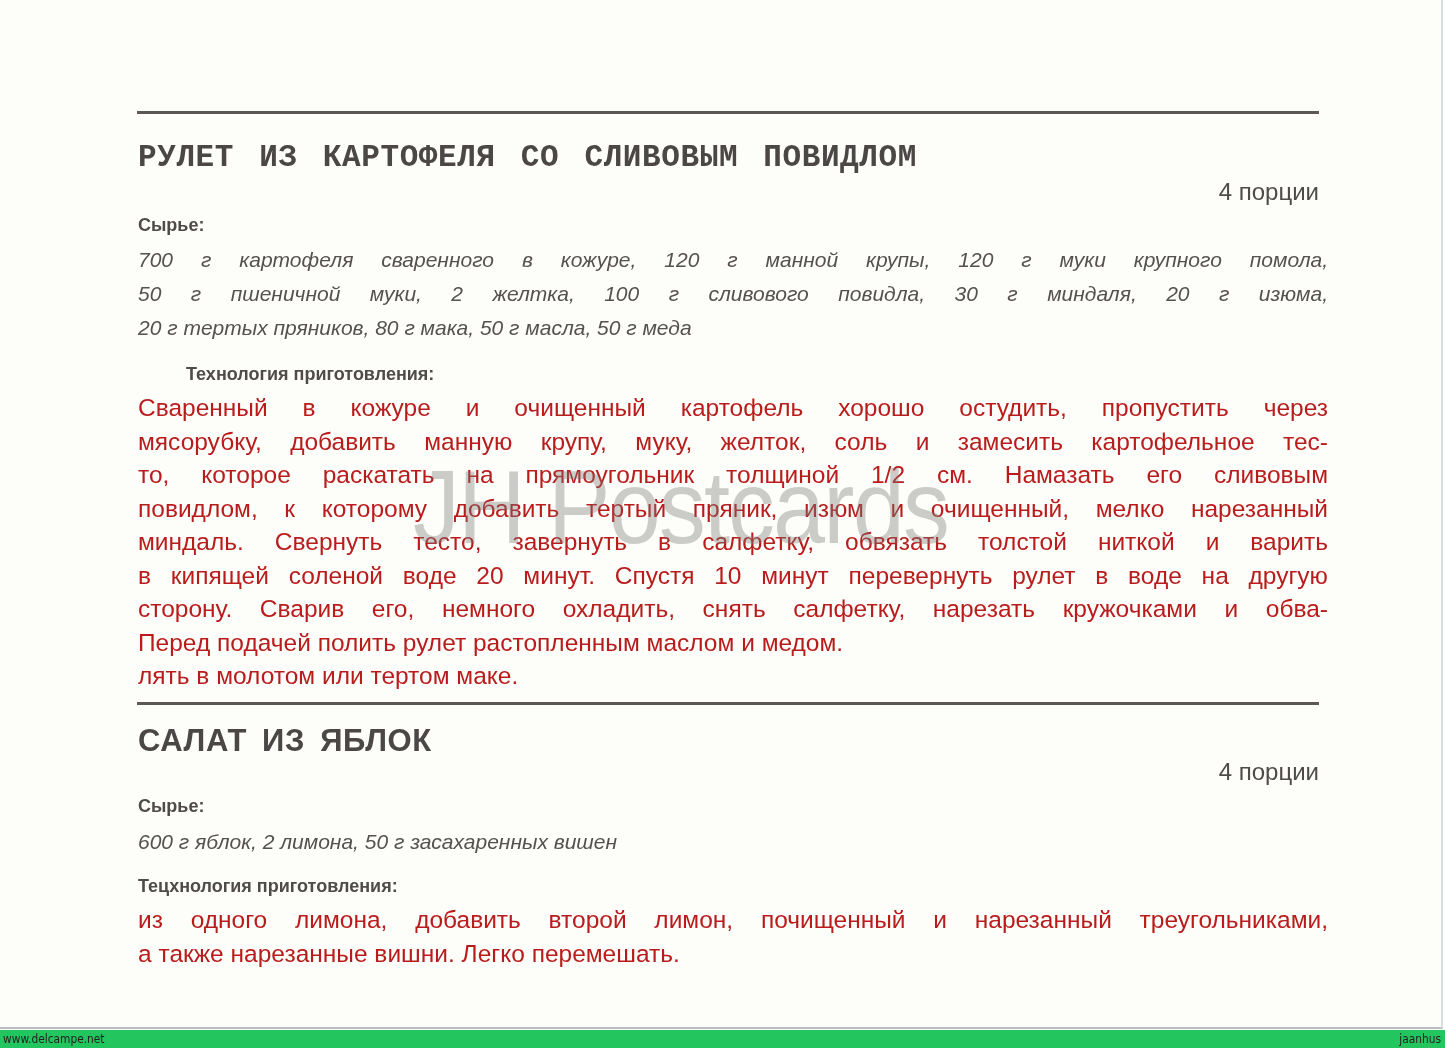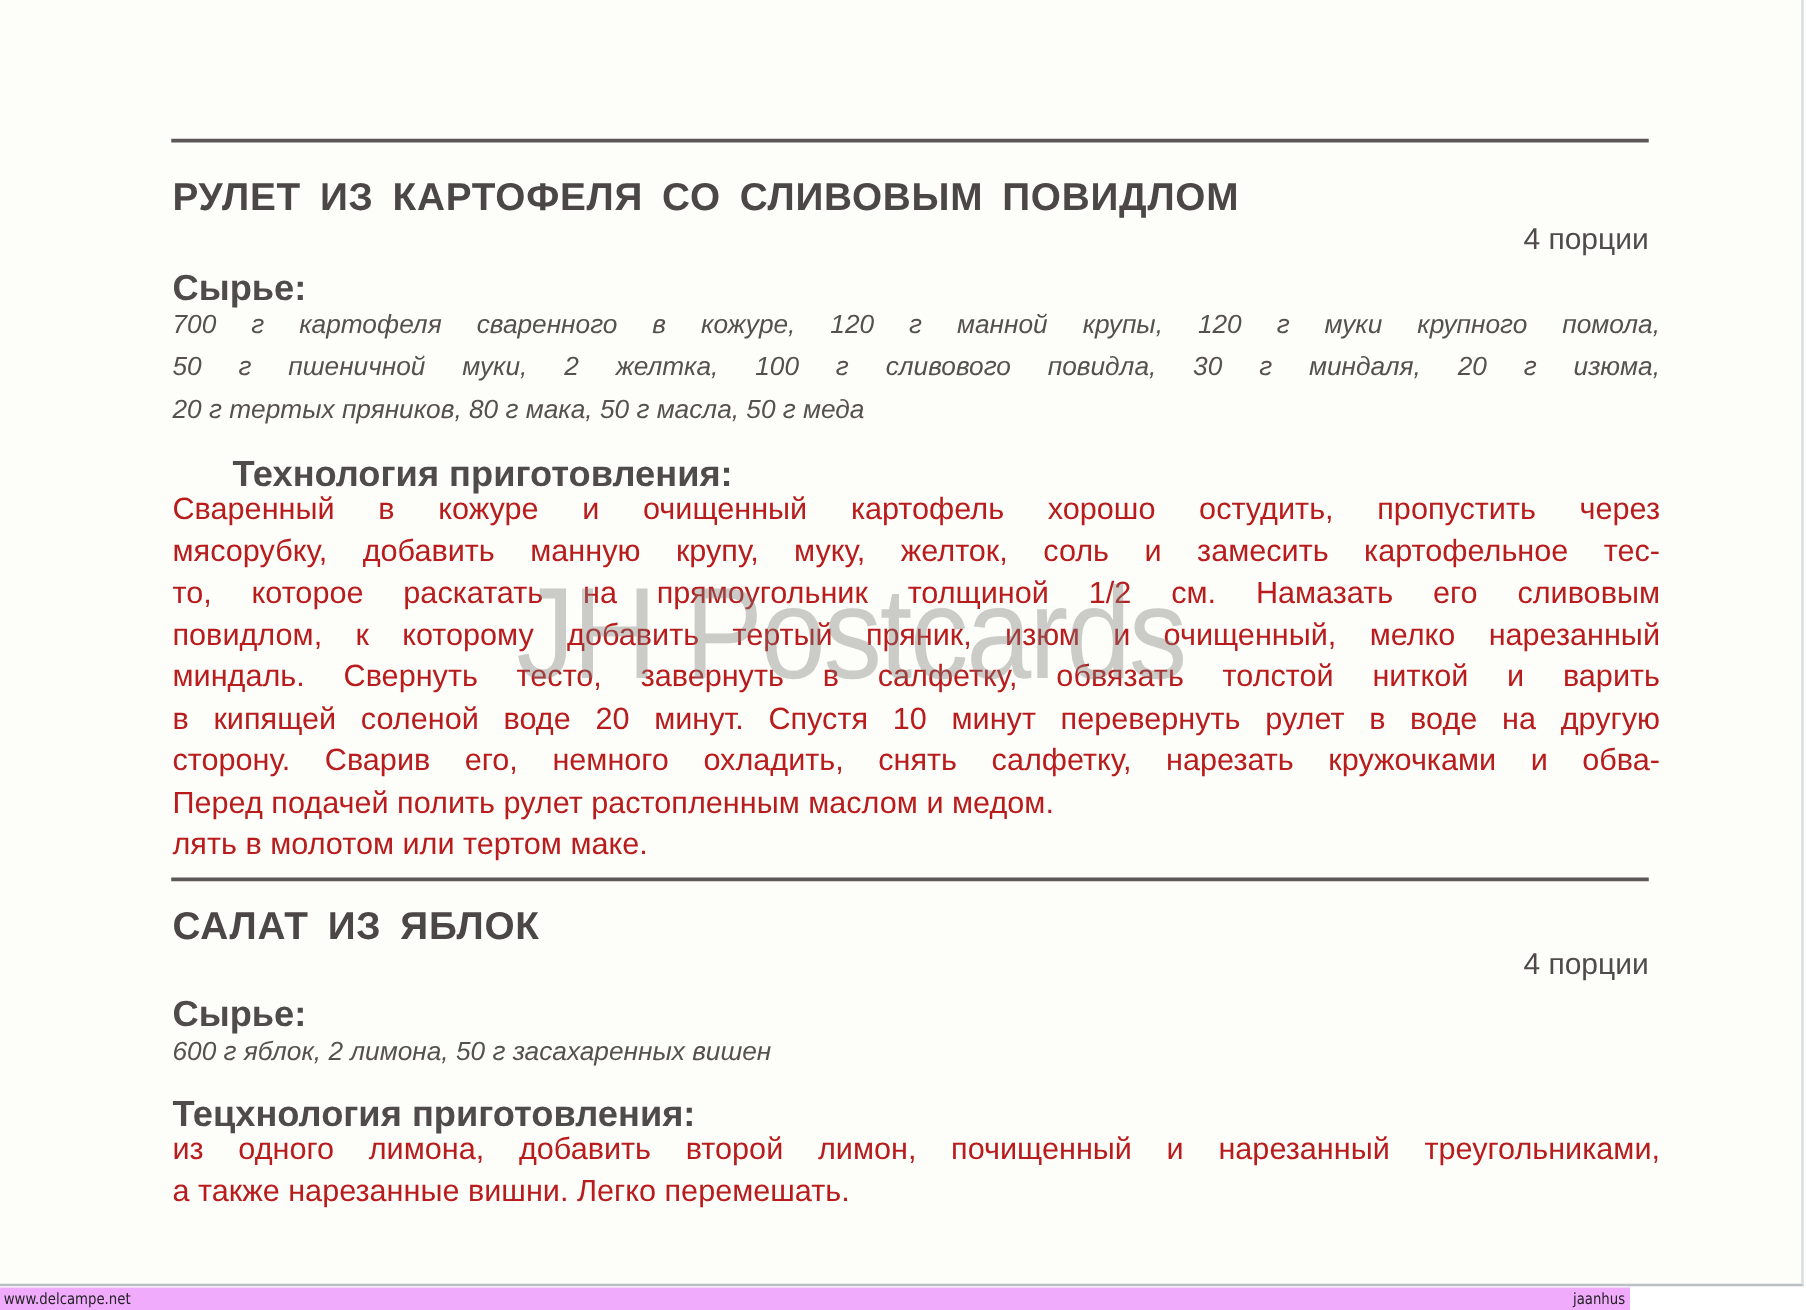--- a/index.html
+++ b/index.html
@@ -42,21 +42,21 @@
     position: absolute;
     right: 122px;
     font-size: 24px;
     color: #4f4b4a;
     white-space: nowrap;
   }
   .label {
     position: absolute;
     left: 138px;
     font-weight: bold;
-    font-size: 29px;
+    font-size: 18px;
     color: #4f4b4a;
     white-space: nowrap;
   }
   .ingredients {
     position: absolute;
     left: 138px;
     width: 1190px;
     font-style: italic;
     font-size: 21px;
     line-height: 34px;
@@ -88,39 +88,39 @@
     letter-spacing: -2px;
     white-space: nowrap;
     pointer-events: none;
     transform: scaleX(0.9);
     transform-origin: left top;
   }
   .footer {
     position: absolute;
     top: 1030px;
     left: 0;
-    width: 1304px;
+    width: 1445px;
     height: 18px;
-    background: #f0abfc;
+    background: #22c55e;
     font-family: "DejaVu Sans", sans-serif;
     font-size: 12.5px;
     color: #222;
     text-align: right;
   }
   .footer .left { position: absolute; left: 3px; top: 1px; transform: scaleX(0.85); transform-origin: left; }
   .footer .right { position: absolute; right: 4px; top: 1px; transform: scaleX(0.85); transform-origin: right; }
 </style>
 </head>
 <body>
 
 <div class="card">
 
   <div class="rule" style="left:137px; top:111px; width:1182px;"></div>
 
-  <div class="title" style="top:140px;">РУЛЕТ ИЗ КАРТОФЕЛЯ СО СЛИВОВЫМ ПОВИДЛОМ</div>
+  <div class="title" style="top:140px;font-family:Liberation Mono, monospace;">РУЛЕТ ИЗ КАРТОФЕЛЯ СО СЛИВОВЫМ ПОВИДЛОМ</div>
   <div class="portions" style="top:178px;">4 порции</div>
 
   <div class="label" style="top:215px;">Сырье:</div>
   <div class="ingredients" style="top:243px;">
     <div class="just">700 г картофеля сваренного в кожуре, 120 г манной крупы, 120 г муки крупного помола,</div>
     <div class="just">50 г пшеничной муки, 2 желтка, 100 г сливового повидла, 30 г миндаля, 20 г изюма,</div>
     <div>20 г тертых пряников, 80 г мака, 50 г масла, 50 г меда</div>
   </div>
 
   <div class="label" style="top:364px;margin-left:48px;">Технология приготовления:</div>

